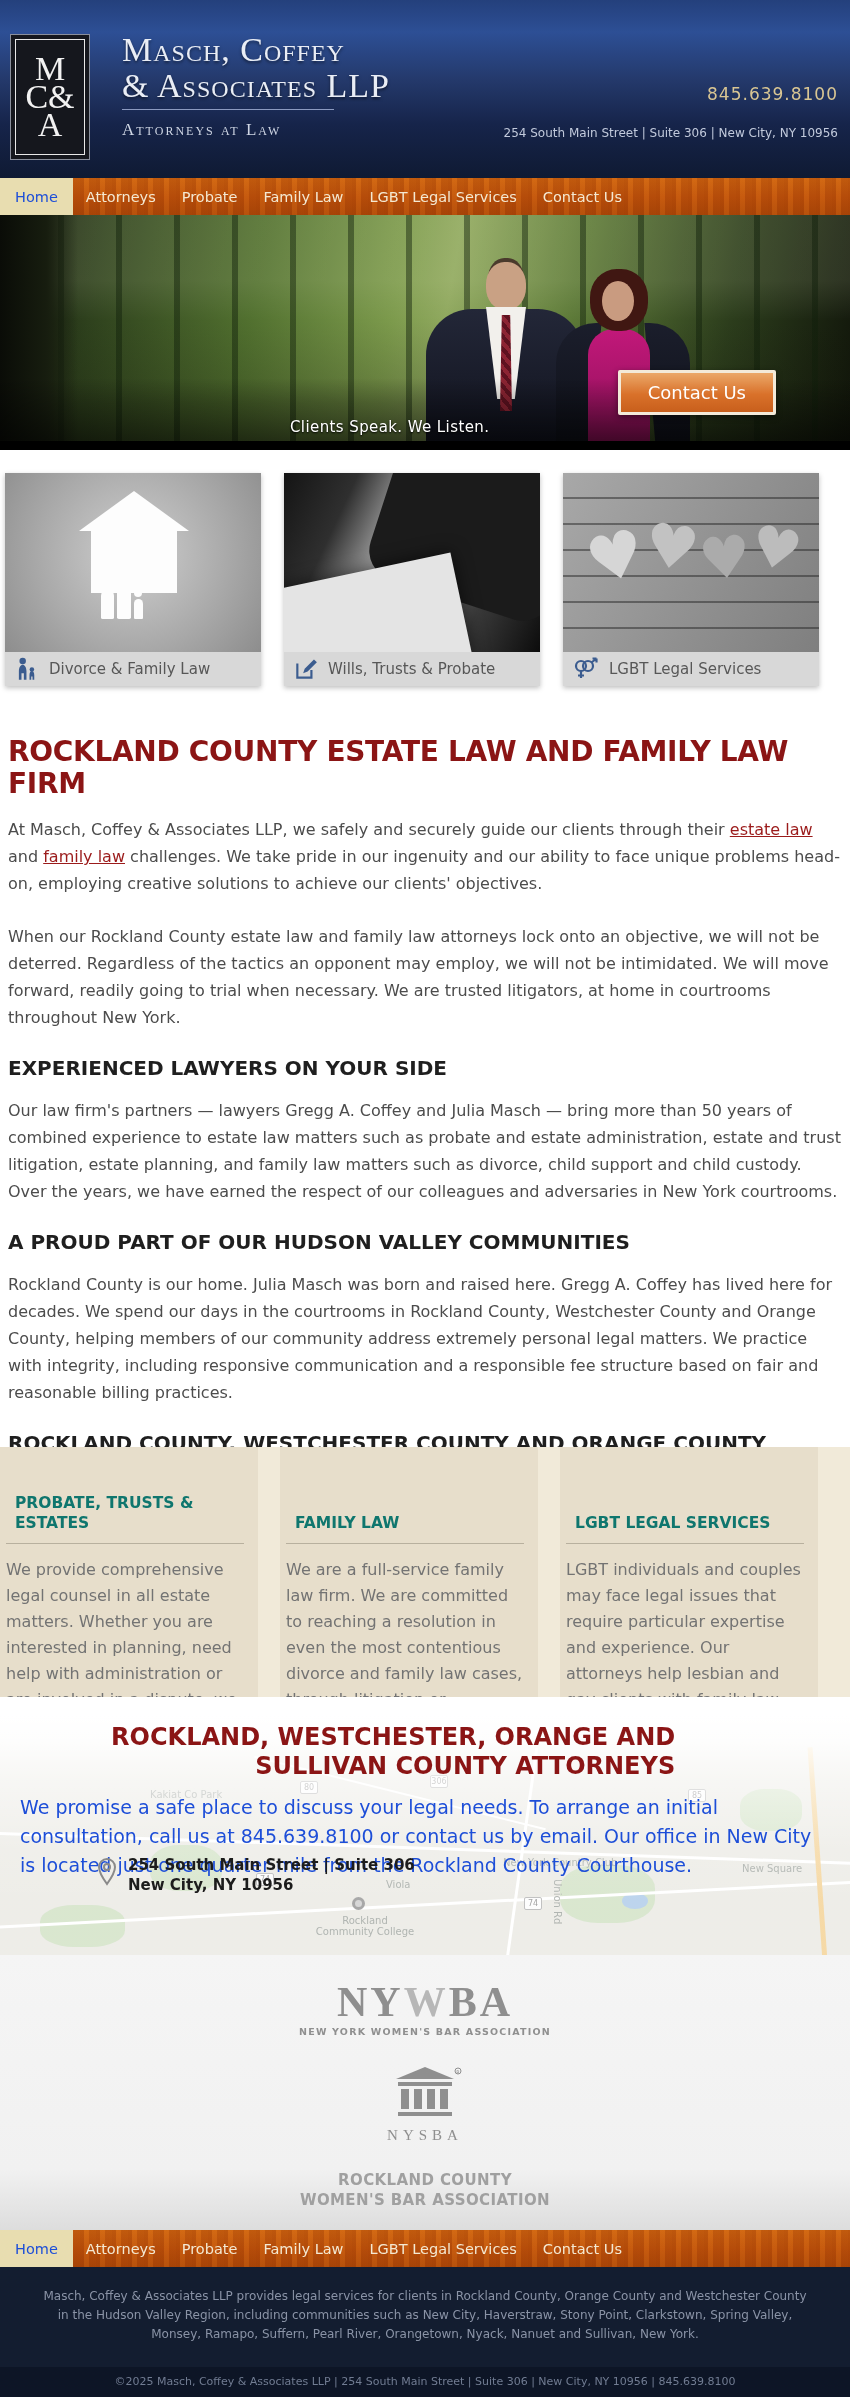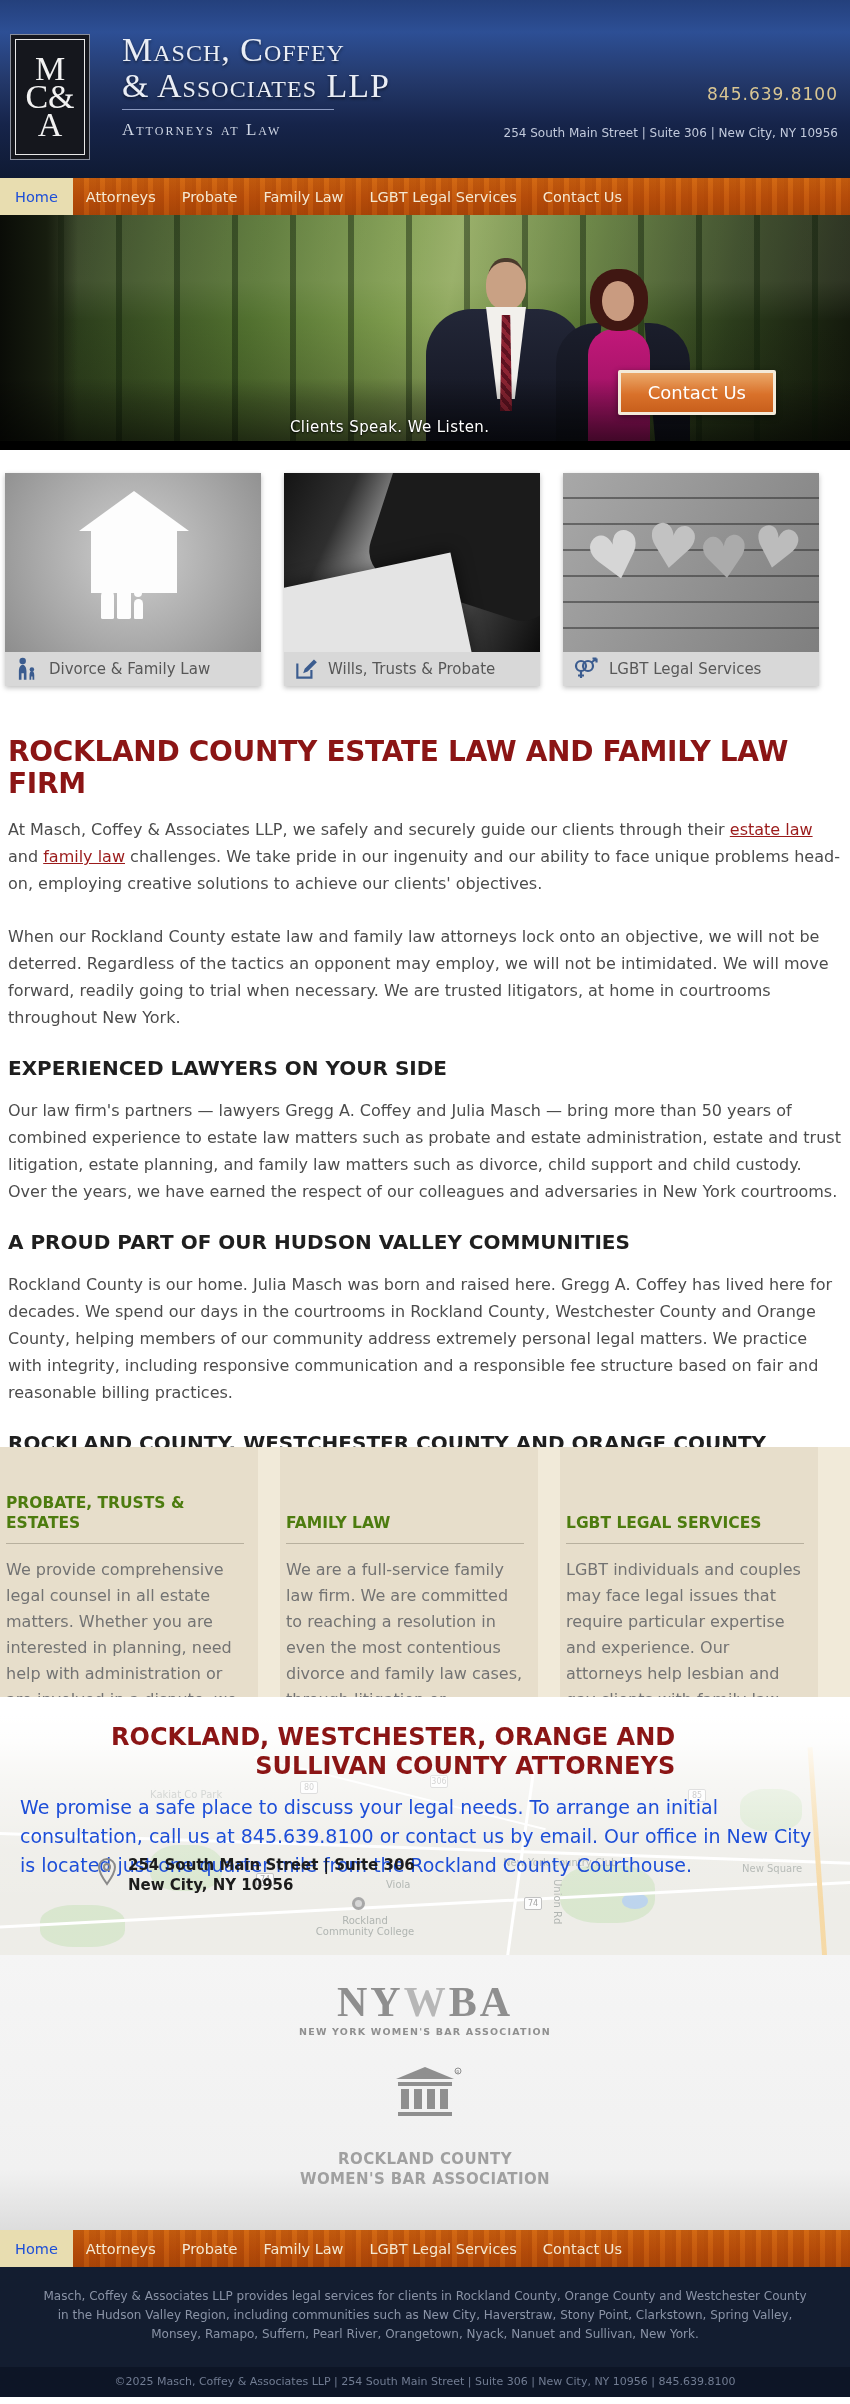--- a/index.html
+++ b/index.html
@@ -100,21 +100,21 @@
   .main-copy h1 { margin:0 0 16px; font-size:28px; line-height:1.15; color:#8b1515; letter-spacing:-.3px; }
   .main-copy h2 { margin:0 0 17px; font-size:20px; line-height:23px; color:#1f1f1f; }
   .main-copy p { margin:0 0 26px; font-size:16px; line-height:27px; color:#4c4c4c; }
   .red-link { color:#9b1b1b; text-decoration:underline; cursor:pointer; }
 
   
   .beige { height:250px; background:#f1ead9; display:flex; overflow:hidden; }
   .bcol { width:258px; background:#e7decb; padding:30px 14px 0 6px; margin-right:22px; }
   .bcol:last-child { margin-right:0; }
   .bcol-head { height:66px; display:flex; align-items:flex-end; padding-bottom:10px;
-    font-weight:bold; font-size:15.5px; line-height:1.3; color:#4d7c0f; }
+    font-weight:bold; font-size:15.5px; line-height:1.3; color:#0f766e;margin-left:9px; }
   .bcol-rule { height:1px; background:#b8b09e; margin-bottom:13px; }
   .bcol-body { font-size:16px; line-height:1.62; color:#737373; }
 
   
   .map-section { position:relative; height:258px; overflow:hidden; background:#e9e8e2; }
   .map-art { position:absolute; inset:0; }
   .green { position:absolute; border-radius:40%; background:#cfe0c2; }
   .road { position:absolute; background:#ffffff; }
   .road-orange { position:absolute; background:#f3cf8e; }
   .pond { position:absolute; background:#aac8e8; border-radius:50%; }
@@ -340,20 +340,21 @@
       <path d="M10 16 L39 4 L68 16 Z" fill="#8f8f8f"></path>
       <rect x="12" y="19" width="54" height="4" fill="#8f8f8f"></rect>
       <rect x="15" y="26" width="8" height="20" fill="#8f8f8f"></rect>
       <rect x="28" y="26" width="8" height="20" fill="#8f8f8f"></rect>
       <rect x="41" y="26" width="8" height="20" fill="#8f8f8f"></rect>
       <rect x="54" y="26" width="8" height="20" fill="#8f8f8f"></rect>
       <rect x="12" y="49" width="54" height="4" fill="#8f8f8f"></rect>
       <circle cx="72" cy="8" r="3" fill="none" stroke="#8f8f8f" stroke-width="1"></circle>
       <text x="72" y="10.5" font-size="5" fill="#8f8f8f" text-anchor="middle">R</text>
     </svg>
+    <div class="nysba-label">NYSBA</div>
   </div>
   <div class="rcwba">
     <div>ROCKLAND COUNTY</div>
     <div>WOMEN'S BAR ASSOCIATION</div>
   </div>
 </div>
 
 <div class="main-nav">
   <div class="nav-item active">Home</div>
   <div class="nav-item">Attorneys</div>

